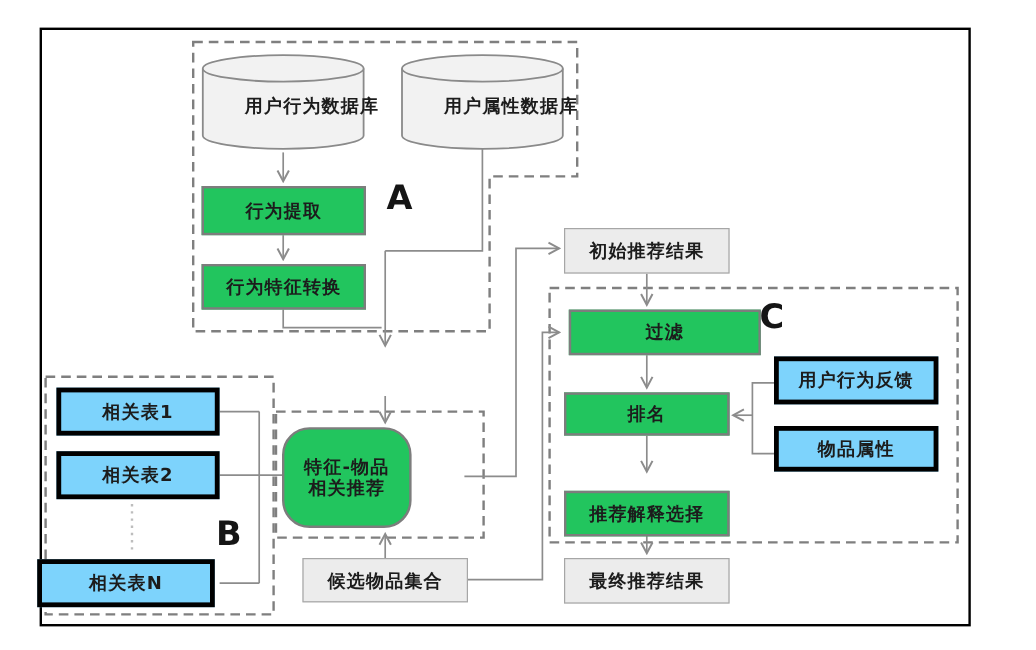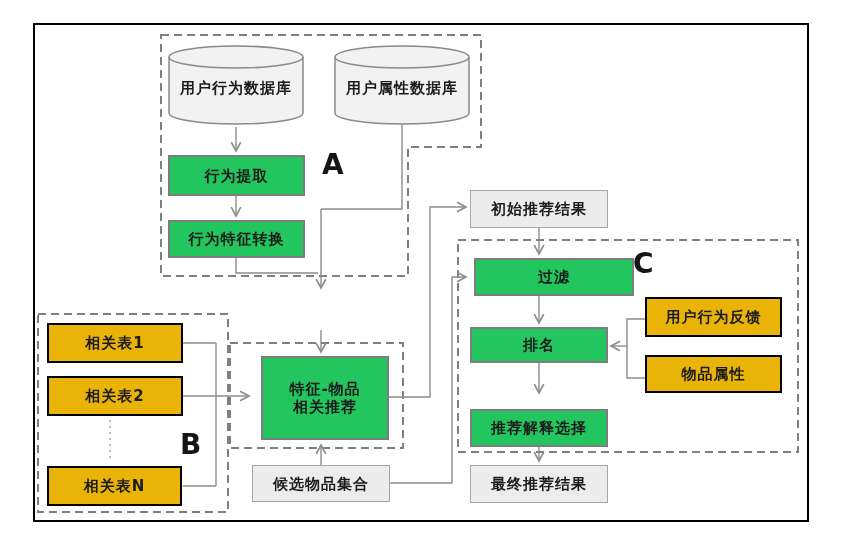--- a/index.html
+++ b/index.html
@@ -12,23 +12,23 @@
     border:2px solid #000; box-sizing:border-box; background:#fff;
   }
   .wires { position:absolute; left:0; top:0; }
   .box {
     position:absolute; box-sizing:border-box;
     display:flex; align-items:center; justify-content:center;
     font-size:15px; font-weight:bold; color:#1c1c1c; text-align:center;
     letter-spacing:1px; line-height:1.2;
   }
   .light { background:#ececec; border:1px solid #a6a6a6; }
-  .lighter { background:#eab308; border:2px solid #000000; }
+  .lighter { background:#7dd3fc; border:4px solid #000000; }
   .emph  { background:#22c55e; border:2px solid #7d7d7d; }
-  .plain { background:transparent; border:none; }
+  .plain { background:transparent; border:none;margin-left:24px; }
   .two-line { flex-direction:column; }
   .seclabel {
     position:absolute; font-size:28px; font-weight:bold; color:#151515;
   }
 </style>
 </head>
 <body>
 
 <div class="stage">
 
@@ -81,29 +81,29 @@
 
     <path d="M110,420 V458" stroke="#bdbdbd" stroke-width="2" stroke-dasharray="2 4"></path>
   </svg>
 
   <div class="box plain" style="left:169px; top:66px; width:134px; height:44px;">用户行为数据库</div>
   <div class="box plain" style="left:335px; top:66px; width:134px; height:44px;">用户属性数据库</div>
 
   <div class="box emph" style="left:168px; top:155px; width:137px; height:41px;">行为提取</div>
   <div class="box emph" style="left:168px; top:220px; width:137px; height:38px;">行为特征转换</div>
 
-  <div class="box emph two-line" style="left:261px; top:356px; width:128px; height:84px;">
+  <div class="box emph two-line" style="left:235px; top:356px; width:108px; height:84px;border-radius:23px;">
     <span>特征-物品</span>
     <span>相关推荐</span>
   </div>
   <div class="box light" style="left:252px; top:465px; width:138px; height:37px;">候选物品集合</div>
 
   <div class="box lighter" style="left:47px; top:323px; width:136px; height:40px;">相关表1</div>
   <div class="box lighter" style="left:47px; top:376px; width:136px; height:40px;">相关表2</div>
-  <div class="box lighter" style="left:47px; top:466px; width:135px; height:40px;">相关表N</div>
+  <div class="box lighter" style="left:31px; top:466px; width:148px; height:40px;">相关表N</div>
 
   <div class="box light" style="left:470px; top:190px; width:138px; height:38px;">初始推荐结果</div>
   <div class="box emph" style="left:474px; top:258px; width:160px; height:38px;">过滤</div>
   <div class="box emph" style="left:470px; top:327px; width:138px; height:36px;">排名</div>
   <div class="box emph" style="left:470px; top:397px; width:138px; height:38px;margin-top:12px;">推荐解释选择</div>
   <div class="box light" style="left:470px; top:465px; width:138px; height:38px;">最终推荐结果</div>
 
   <div class="box lighter" style="left:645px; top:297px; width:137px; height:40px;">用户行为反馈</div>
   <div class="box lighter" style="left:645px; top:355px; width:137px; height:38px;">物品属性</div>
 

